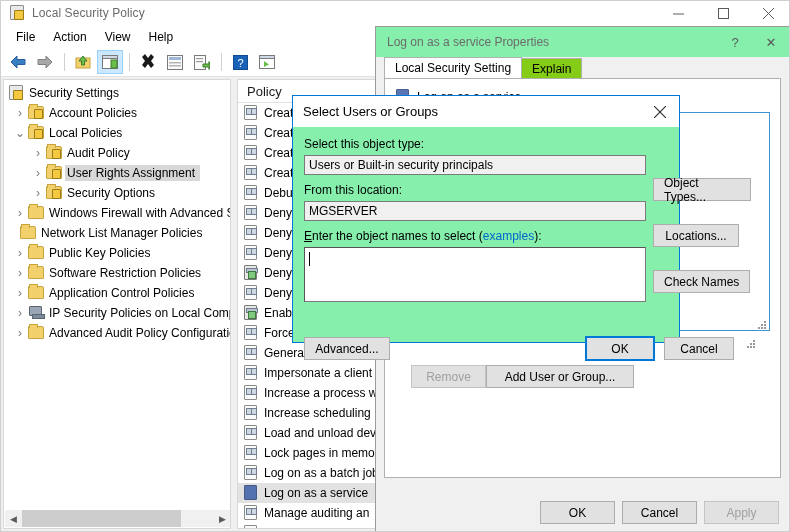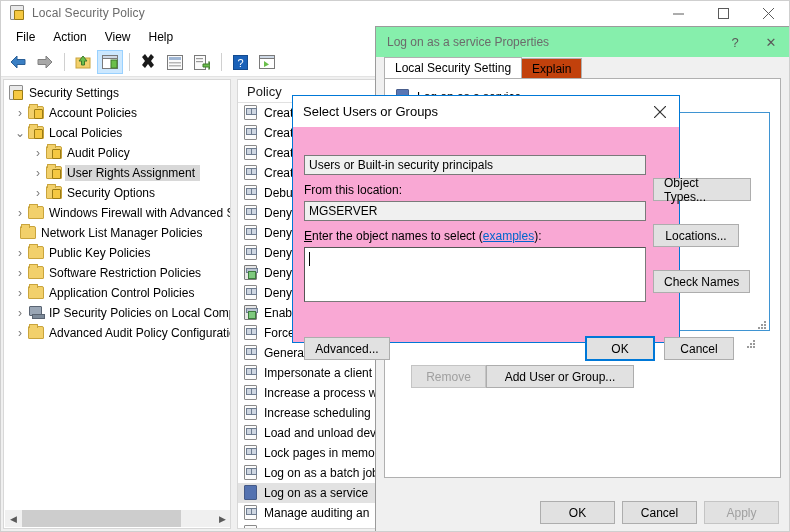--- a/index.html
+++ b/index.html
@@ -253,21 +253,21 @@
     color: #5a5a5a; font-size: 13px;
   }
   .tabstrip {
     position: absolute; left: 8px; top: 30px;
     height: 22px; display: flex; align-items: flex-end;
   }
   .tab {
     height: 21px; padding: 0 10px;
     display: flex; align-items: center;
     font-size: 12px;
-    background: #c2410c; border: 1px solid #b0b0b0;
+    background: #84cc16; border: 1px solid #b0b0b0;
     margin-right: -1px; color: #000;
   }
   .tab.active {
     background: #ffffff; border-bottom-color: #ffffff; height: 22px;
   }
   .tabbody {
     position: absolute; left: 8px; top: 51px;
     width: 397px; height: 400px;
     background: #ffffff; border: 1px solid #b0b0b0;
   }
@@ -302,21 +302,21 @@
   .btn.disabled { color: #a0a0a0; border-color: #c4c4c4; background: #e1e1e1; }
   .btn.default { border: 2px solid #0078d7; background: #e1e1e1; }
   .dlgProps .bottombtns {
     position: absolute; right: 10px; bottom: 8px; display: flex; gap: 7px;
   }
 
   
   .dlgSel {
     position: absolute; left: 291px; top: 94px;
     width: 388px; height: 248px;
-    background: #f9a8d4;
+    background: #86efac;
     border: 1px solid #0078d7;
   }
   .dlgSel .dtitle {
     height: 31px; background: #ffffff;
     display: flex; align-items: center; position: relative;
   }
   .dlgSel .dt-text {
     margin-left: 10px; font-size: 13px; color: #000;
   }
   .dlgSel .dt-close {
@@ -331,21 +331,21 @@
     display: flex; align-items: center; padding-left: 4px; color: #000;
   }
   .bigfield {
     position: absolute; background: #ffffff;
     border: 1px solid #7a7a7a; border-top-color:#555;border-left-color:#555;
   }
   .caret {
     position: absolute; left: 4px; top: 4px; width: 1px; height: 14px;
     background: #000;
   }
-  .link { color: #0066cc; text-decoration: underline; }
+  .link { color: #0066cc; }
   .acc { text-decoration: underline; }
 </style>
 </head>
 <body>
 
 <div id="app">
 
   <div class="titlebar">
     <div class="tb-icon">
       <span class="ico-shield"></span>
@@ -753,20 +753,21 @@
         <div class="dt-close">
           <svg width="12" height="12">
               <line x1="0" y1="0" x2="12" y2="12" stroke="#333" stroke-width="1.2"></line>
               <line x1="12" y1="0" x2="0" y2="12" stroke="#333" stroke-width="1.2"></line>
             </svg>
         </div>
       </div>
 
       <div class="sel-body">
 
+        <div class="sel-label" style="left:11px;top:10px;">Select this object type:</div>
         <div class="field" style="left:11px;top:28px;width:342px;">Users or Built-in security principals</div>
         <div class="btn" style="position:absolute;left:360px;top:27px;min-width:86px;">Object Types...</div>
 
         <div class="sel-label" style="left:11px;top:56px;">From this location:</div>
         <div class="field" style="left:11px;top:74px;width:342px;">MGSERVER</div>
         <div class="btn" style="position:absolute;left:360px;top:73px;min-width:86px;">Locations...</div>
 
         <div class="sel-label" style="left:11px;top:102px;">
           <span class="acc">E</span><span>nter the object names to select (</span><span class="link">examples</span><span>):</span>
         </div>

